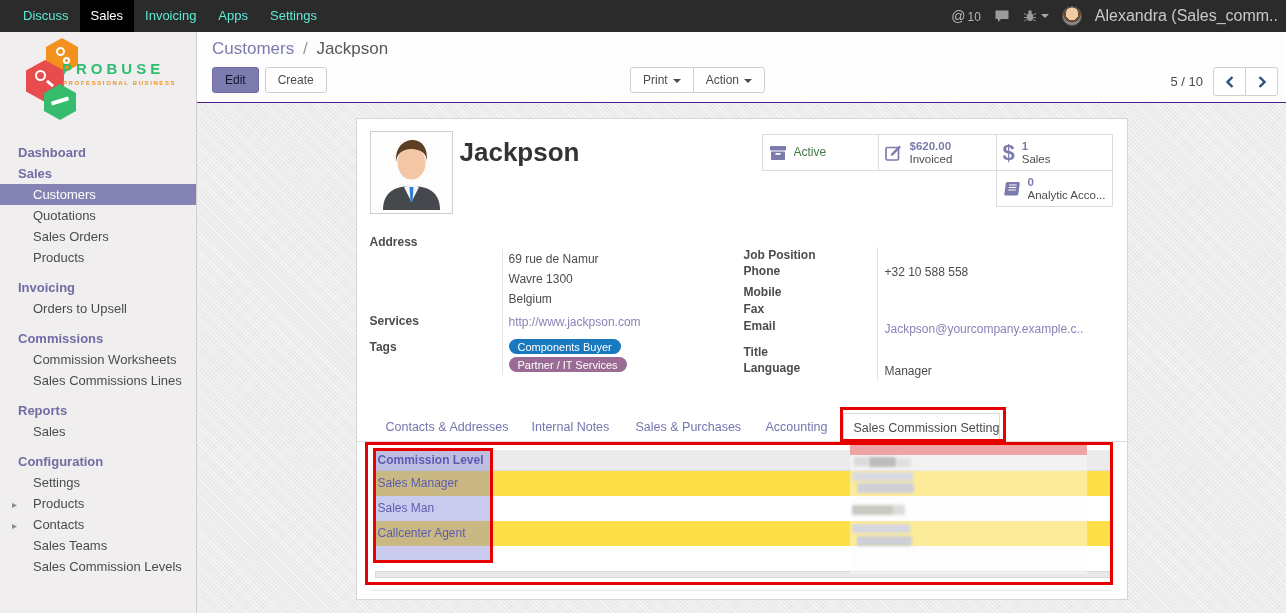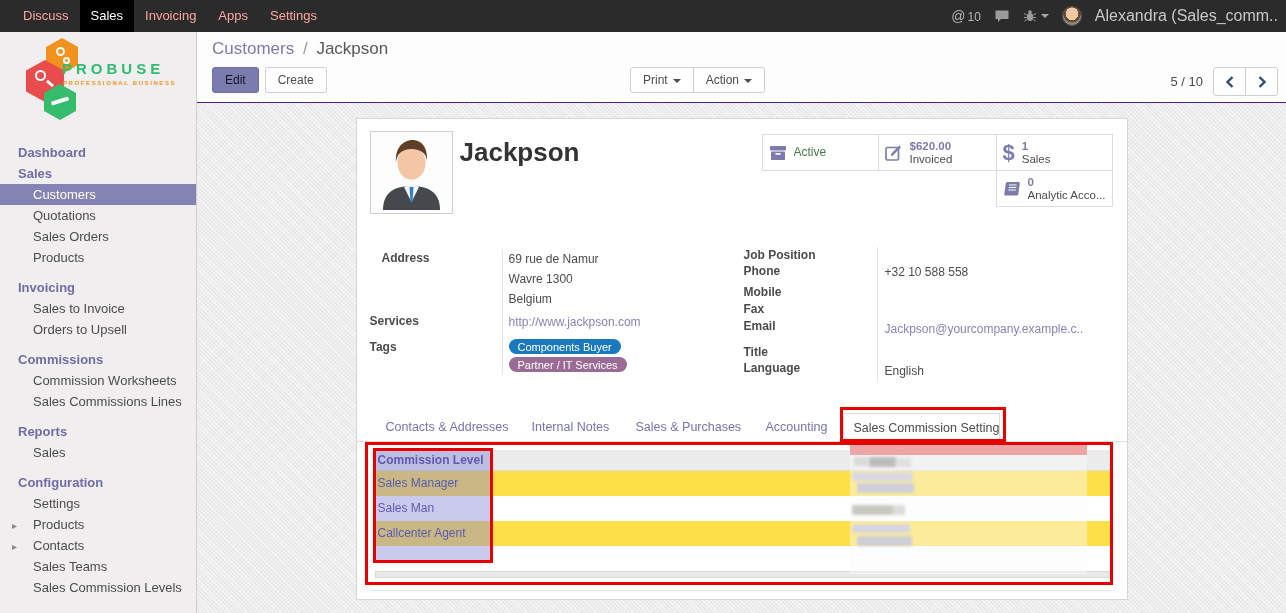--- a/index.html
+++ b/index.html
@@ -2,21 +2,21 @@
 <html><head>
 <meta charset="utf-8">
 <style>
   * { margin:0; padding:0; box-sizing:border-box; }
   html,body { width:1286px; height:613px; overflow:hidden; }
   body { font-family:"Liberation Sans", sans-serif; font-size:13px; color:#4c4c4c; background:#fff; }
 
   
   .navbar { position:relative; height:32px; background:#2b2b2b; display:flex; align-items:stretch; }
   .nav-left { display:flex; align-items:stretch; padding-left:12px; }
-  .nav-item { color:#fca5a5; font-size:13px; line-height:32px; padding:0 11px; cursor:pointer; }
+  .nav-item { color:#5eead4; font-size:13px; line-height:32px; padding:0 11px; cursor:pointer; }
   .nav-item.active { background:#000; color:#fff; }
   .nav-right { position:absolute; right:8px; top:0; height:32px; display:flex; align-items:center; gap:13px; }
   .at-badge { color:#b5b5b5; font-size:14px; }
   .at-badge .cnt { font-size:12px; color:#b5b5b5; margin-left:2px; }
   .nav-ico { display:inline-flex; align-items:center; }
   .caret { display:inline-block; width:0; height:0; border-left:4px solid transparent; border-right:4px solid transparent; border-top:4px solid #a8a8a8; margin-left:4px; }
   .nav-avatar { width:20px; height:20px; border-radius:50%; background:radial-gradient(circle at 50% 38%, #f0c9a6 0 44%, #6b4a2f 45% 60%, #888 61%); border:1px solid #555; }
   .nav-user { color:#c9c9c9; font-size:16px; }
 
   
@@ -168,21 +168,20 @@
     </div>
     <div class="menu">
       <div class="sec-head">Dashboard</div>
       <div class="sec-head">Sales</div>
       <div class="menu-item selected">Customers</div>
       <div class="menu-item">Quotations</div>
       <div class="menu-item">Sales Orders</div>
       <div class="menu-item">Products</div>
       <div class="sec-gap"></div>
       <div class="sec-head">Invoicing</div>
-      <div class="menu-item">Sales to Invoice</div>
       <div class="menu-item">Orders to Upsell</div>
       <div class="sec-gap"></div>
       <div class="sec-head">Commissions</div>
       <div class="menu-item">Commission Worksheets</div>
       <div class="menu-item">Sales Commissions Lines</div>
       <div class="sec-gap"></div>
       <div class="sec-head">Reports</div>
       <div class="menu-item">Sales</div>
       <div class="sec-gap"></div>
       <div class="sec-head">Configuration</div>
@@ -262,41 +261,41 @@
         </div>
         <div class="stat" style="left:639px; top:51px; width:117px;">
           <svg width="18" height="17" viewBox="0 0 18 17">
             <path d="M3.5 2 L14.5 2 C15.3 2 16 2.7 16 3.5 L16 14 C16 14.8 15.3 15.5 14.5 15.5 L3.5 15.5 C2.7 15.5 2 14.8 2 14 L2 3.5 C2 2.7 2.7 2 3.5 2 Z" fill="#7c7bad" transform="skewX(-8)" transform-origin="9 9"></path>
             <path d="M5.5 5 L13 5 M5.5 7.5 L13 7.5 M5.5 10 L13 10" stroke="#fff" stroke-width="1.1" transform="skewX(-8)" transform-origin="9 9"></path>
           </svg>
           <span class="txt"><span class="val">0</span><br><span>Analytic Acco...</span></span>
         </div>
 
         <div class="vsep" style="left:145px; top:130px; height:126px;"></div>
-        <div class="flabel" style="left:13px; top:132px;margin-left:12px;">Address</div>
+        <div class="flabel" style="left:13px; top:116px;">Address</div>
         <div class="fval" style="left:152px; top:133px;">69 rue de Namur</div>
         <div class="fval" style="left:152px; top:153px;">Wavre 1300</div>
         <div class="fval" style="left:152px; top:173px;">Belgium</div>
         <div class="flabel" style="left:13px; top:195px;">Services</div>
         <div class="flink" style="left:152px; top:196px;">http://www.jackpson.com</div>
         <div class="flabel" style="left:13px; top:221px;">Tags</div>
         <div class="pill" style="left:152px; top:220px; background:#1979be;">Components Buyer</div>
         <div class="pill" style="left:152px; top:238px; background:#9a6b94;">Partner / IT Services</div>
 
         <div class="vsep" style="left:520px; top:128px; height:134px;"></div>
         <div class="flabel" style="left:387px; top:129px;">Job Position</div>
         <div class="flabel" style="left:387px; top:145px;">Phone</div>
         <div class="fval" style="left:528px; top:146px;">+32 10 588 558</div>
         <div class="flabel" style="left:387px; top:166px;">Mobile</div>
         <div class="flabel" style="left:387px; top:183px;">Fax</div>
         <div class="flabel" style="left:387px; top:200px;">Email</div>
         <div class="flink" style="left:528px; top:203px;">Jackpson@yourcompany.example.c..</div>
         <div class="flabel" style="left:387px; top:226px;">Title</div>
         <div class="flabel" style="left:387px; top:242px;">Language</div>
-        <div class="fval" style="left:528px; top:245px;">English</div>
+        <div class="fval" style="left:528px; top:245px;">Manager</div>
 
         <div class="tabline"></div>
         <div class="tab" style="left:19px;">Contacts &amp; Addresses</div>
         <div class="tab" style="left:165px;">Internal Notes</div>
         <div class="tab" style="left:269px;">Sales &amp; Purchases</div>
         <div class="tab" style="left:399px;">Accounting</div>
         <div class="tab active" style="left:486px; width:157px; text-align:center;">Sales Commission Setting</div>
 
         <div class="trow thead" style="top:331px; height:21px;">
           <span style="padding-top:3px;">Commission Level</span>

